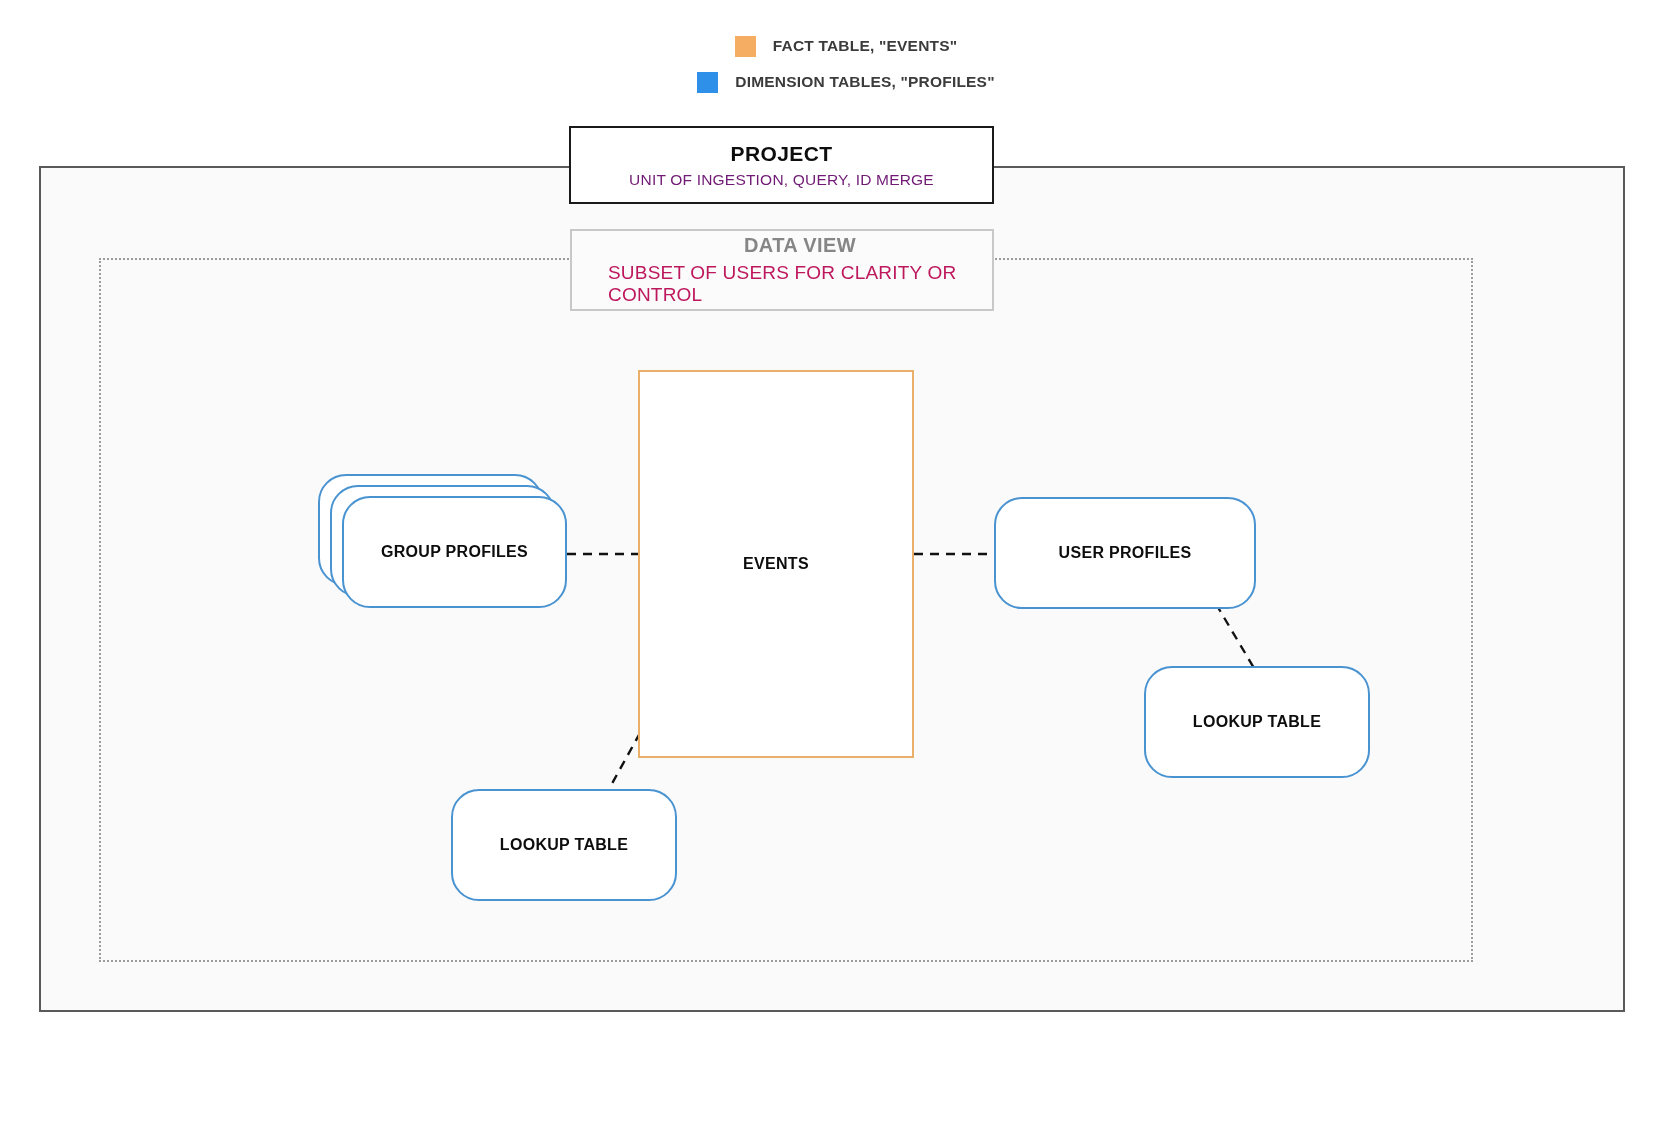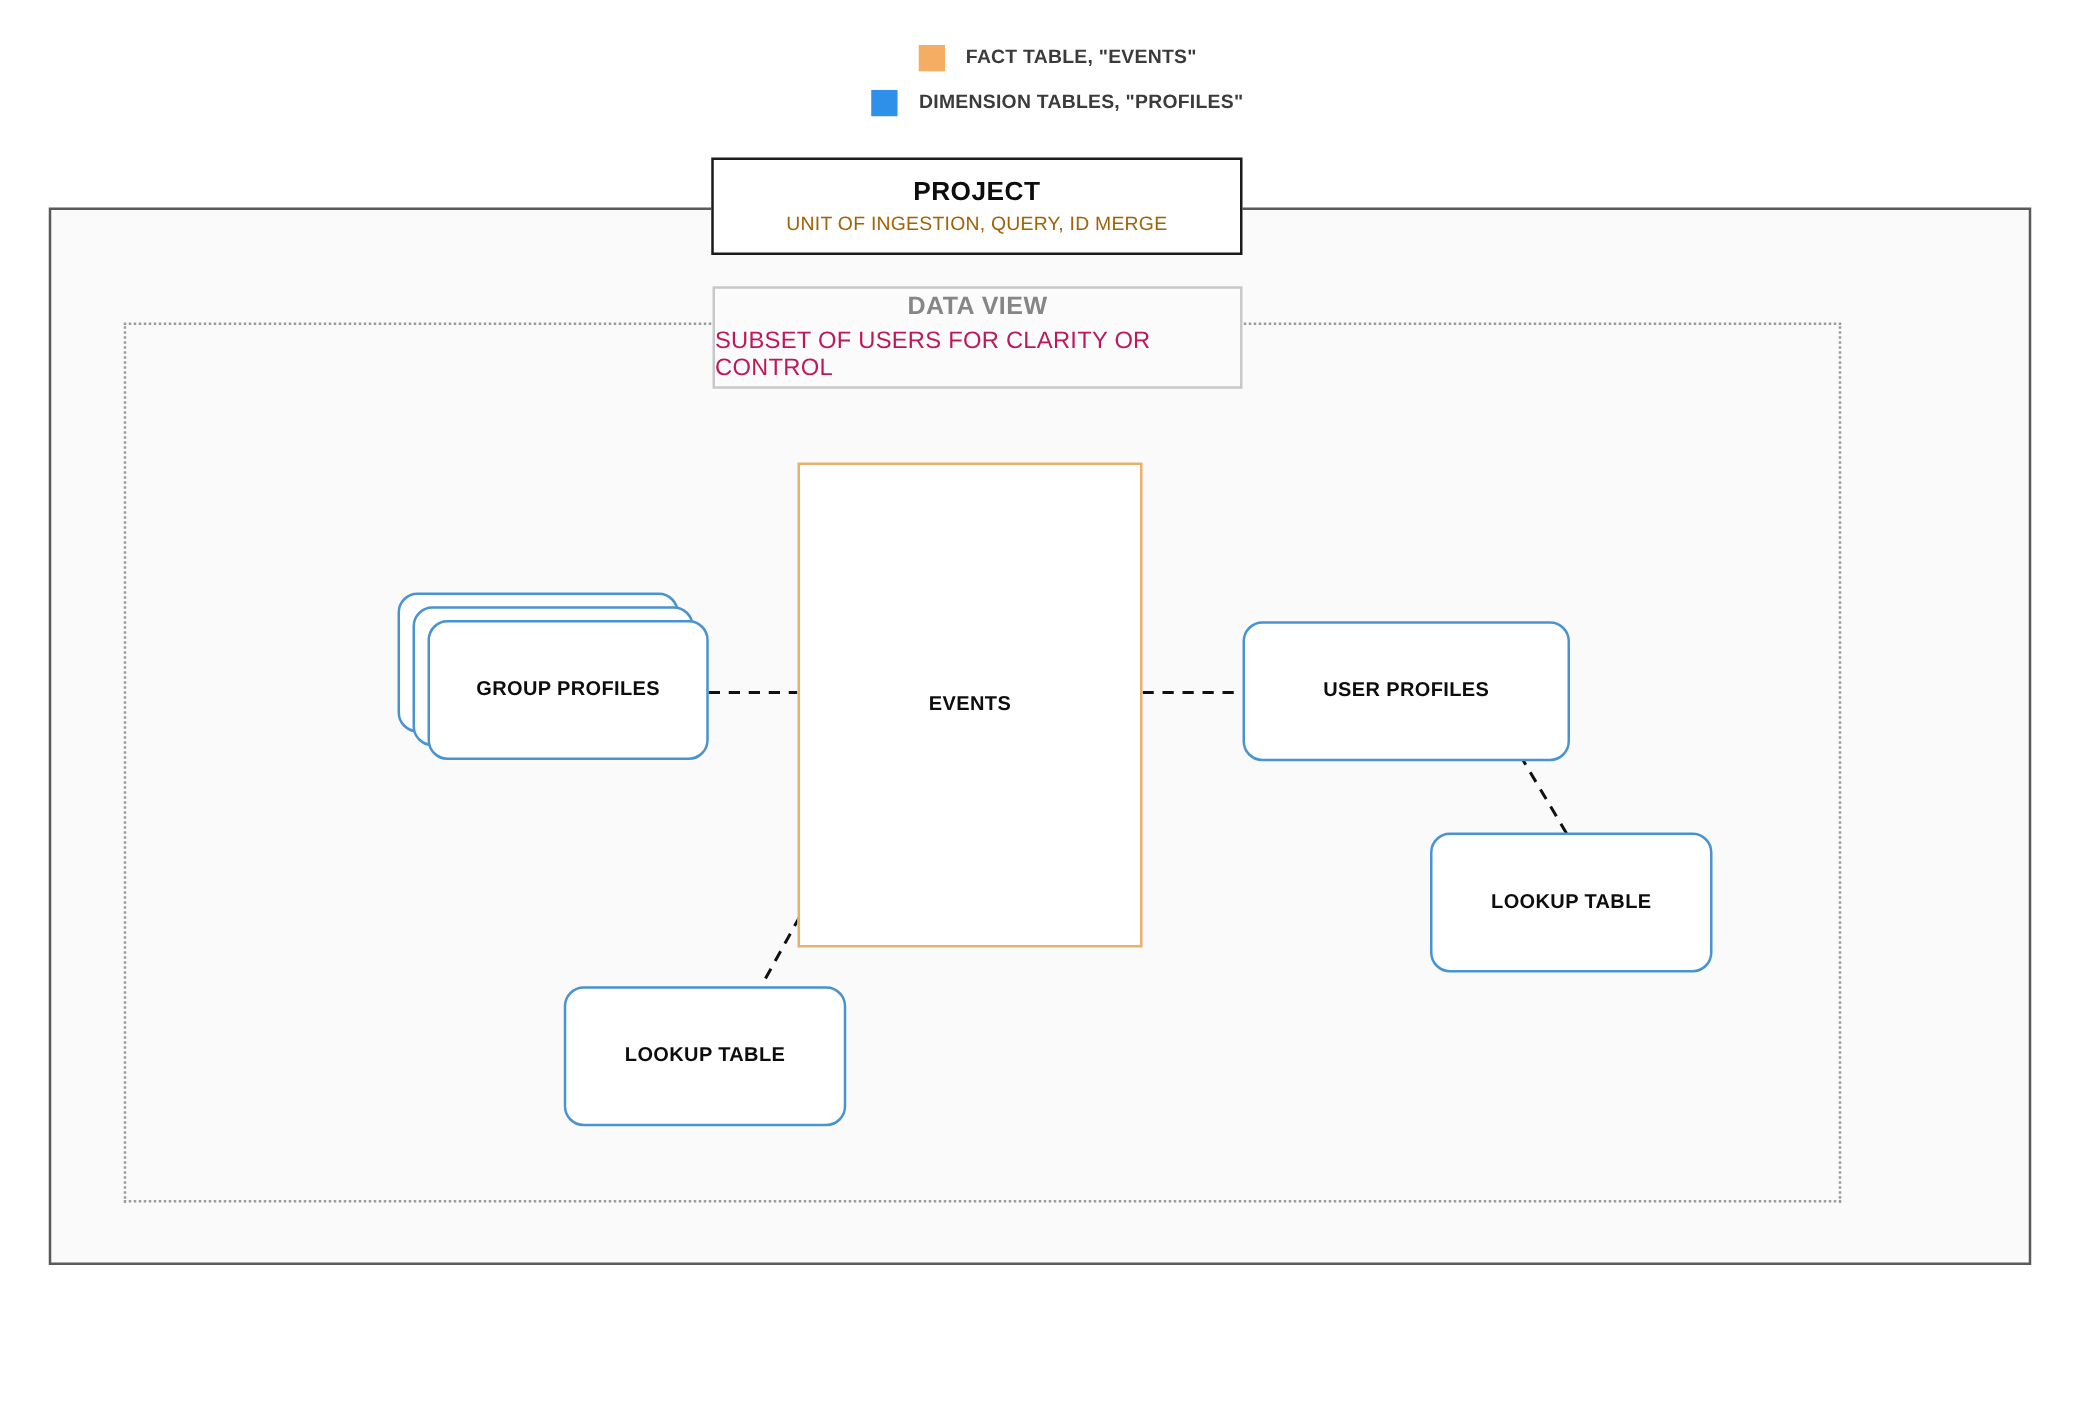--- a/index.html
+++ b/index.html
@@ -90,38 +90,39 @@
   }
   #project-box .title {
     font-size: 21px;
     font-weight: bold;
     color: #0d0d0d;
     letter-spacing: 0.4px;
     margin-bottom: 5px;
   }
   #project-box .subtitle {
     font-size: 15.5px;
-    color: #a16207;
+    color: #701a75;
     letter-spacing: 0.2px;
   }
 
   
   #dataview-box {
     position: absolute;
     left: 570px;
     top: 229px;
     width: 424px;
     height: 82px;
     background: #fbfbfb;
     border: 2px solid #c8c8c8;
     box-sizing: border-box;
     display: flex;
     flex-direction: column;
     align-items: center;
     justify-content: center;
+    padding-left: 36px;
   }
   #dataview-box .title {
     font-size: 20px;
     font-weight: bold;
     color: #868686;
     letter-spacing: 0.4px;
     margin-bottom: 5px;
   }
   #dataview-box .subtitle {
     font-size: 19px;
@@ -148,21 +149,21 @@
     font-weight: bold;
     color: #0d0d0d;
     letter-spacing: 0.3px;
   }
 
   
   .card {
     position: absolute;
     background: #ffffff;
     border: 2px solid #4a93d1;
-    border-radius: 16px;
+    border-radius: 28px;
     box-sizing: border-box;
     display: flex;
     align-items: center;
     justify-content: center;
   }
   .card .label {
     font-size: 16px;
     font-weight: bold;
     color: #0d0d0d;
     letter-spacing: 0.3px;

